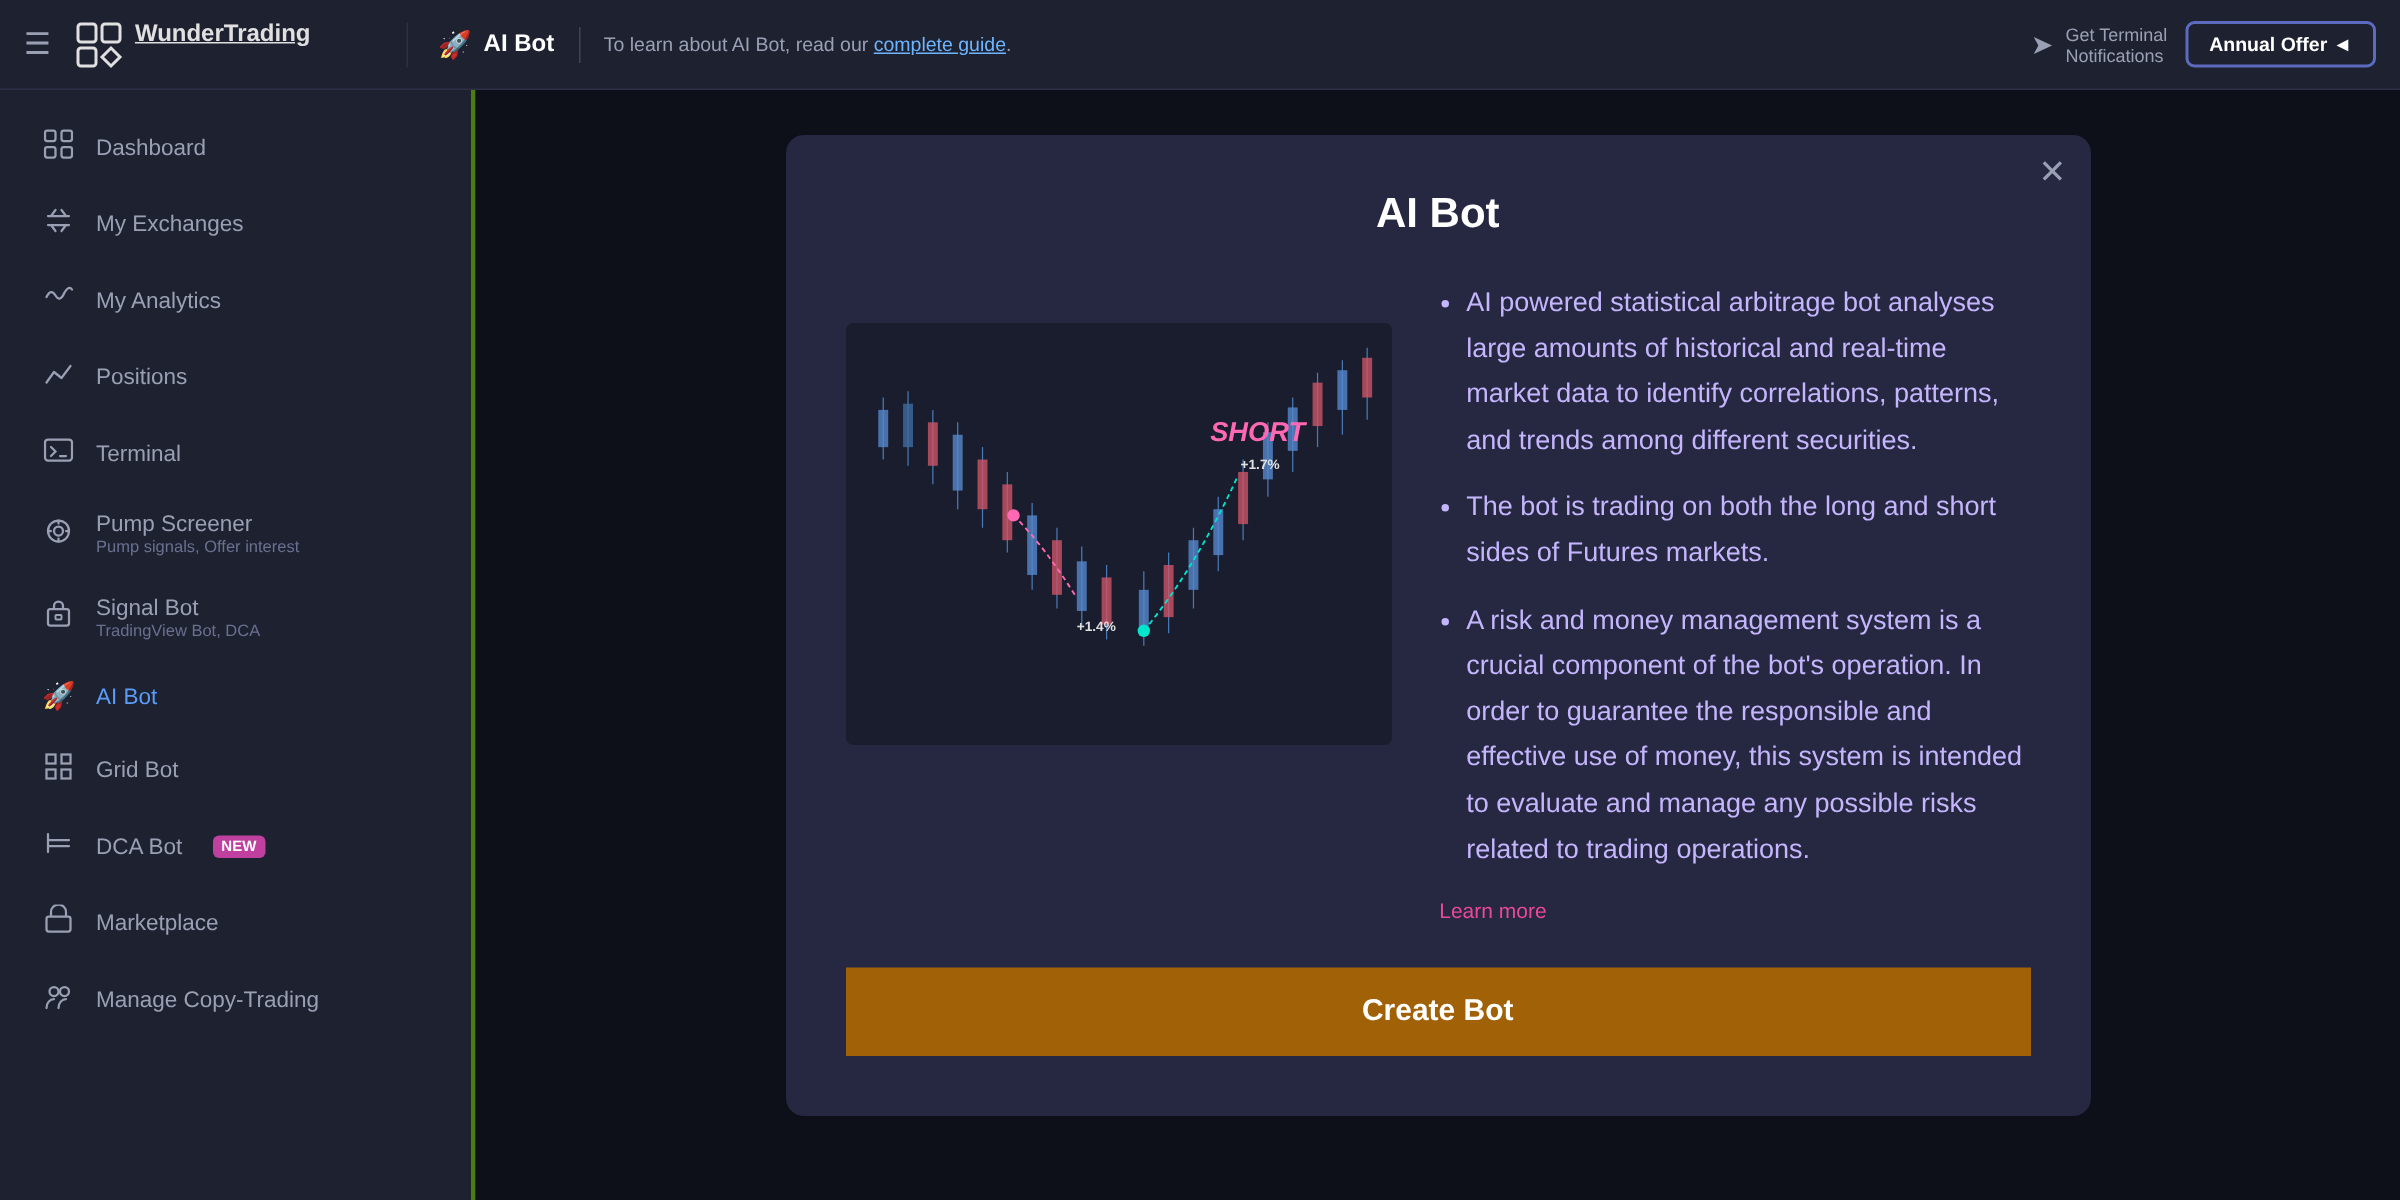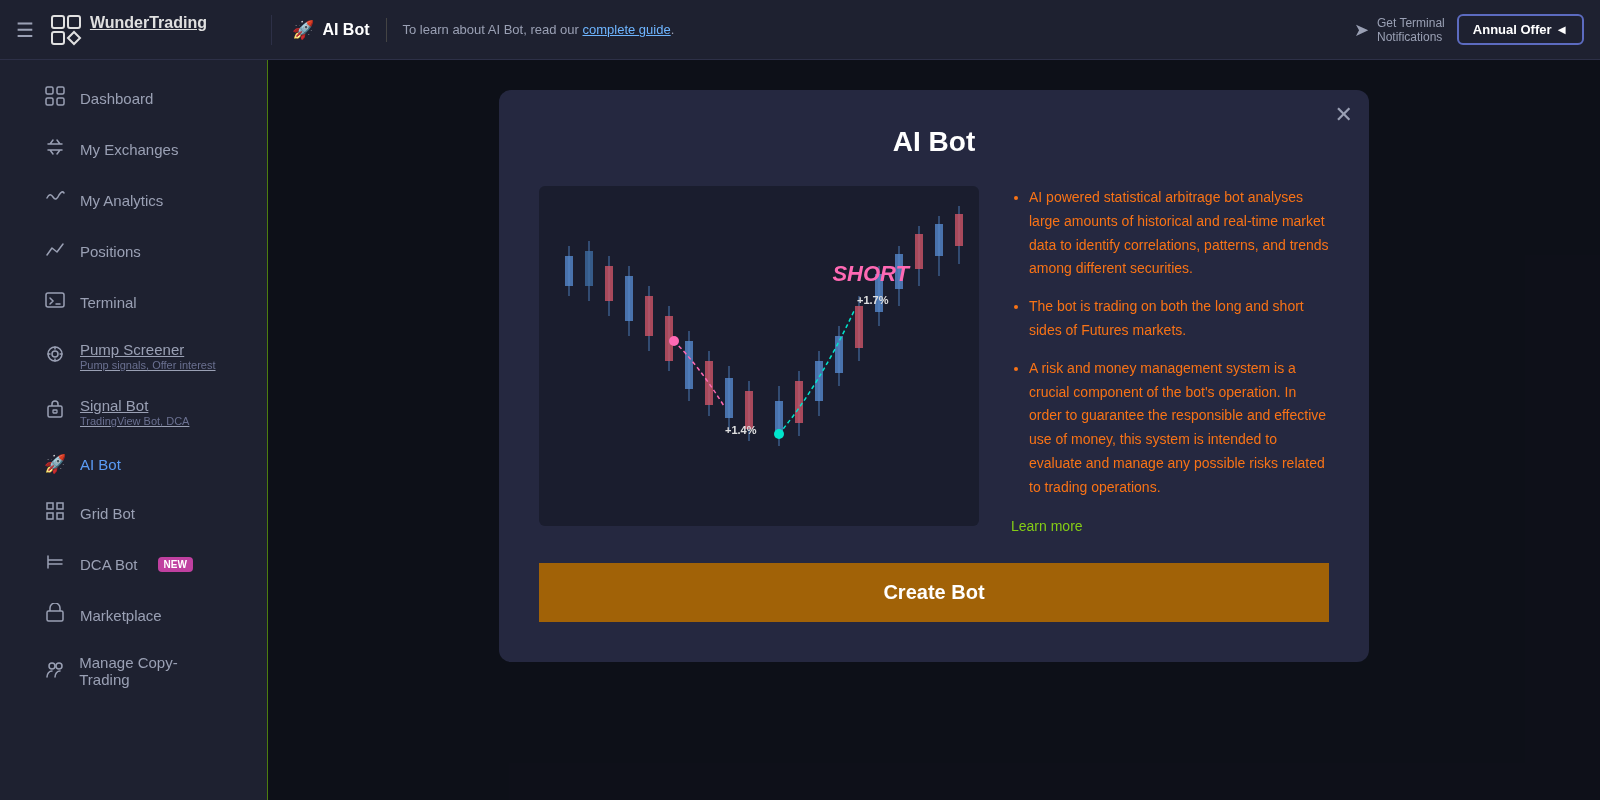--- a/index.html
+++ b/index.html
@@ -113,24 +113,24 @@
 
     
     .body-area {
       display: flex;
       flex: 1;
       overflow: hidden;
     }
 
     
     .sidebar {
-      width: 268px;
+      width: 317px;
       background: #1e2130;
-      border-right: 1px solid #4d7c0f;
-      padding: 12px 16px;
+      border-right: 3px solid #4d7c0f;
+      padding: 12px 0;
       flex-shrink: 0;
       overflow-y: auto;
     }
     .sidebar-item {
       display: flex;
       align-items: center;
       gap: 14px;
       padding: 12px 20px;
       cursor: pointer;
       color: #9aa0b4;
@@ -145,21 +145,21 @@
       width: 22px;
       text-align: center;
     }
     .sidebar-item .item-label { font-weight: 500; }
     .sidebar-item .item-sublabel {
       font-size: 11px;
       color: #6a7090;
       display: block;
       margin-top: 1px;
     }
-    .sidebar-item-content { display: flex; flex-direction: column; text-decoration: underline; }
+    .sidebar-item-content { display: flex; flex-direction: column; }
     .new-badge {
       background: #c040a0;
       color: #fff;
       font-size: 10px;
       font-weight: 700;
       padding: 2px 6px;
       border-radius: 4px;
       margin-left: 6px;
     }
 
@@ -209,41 +209,41 @@
       font-weight: 700;
       color: #fff;
       margin-bottom: 28px;
     }
     .modal-body {
       display: flex;
       gap: 32px;
       align-items: flex-start;
     }
     .modal-chart-area {
-      width: 440px;
+      width: 364px;
       flex-shrink: 0;
       height: 340px;
       position: relative;
       overflow: hidden;
     }
     .modal-info {
       flex: 1;
     }
     .modal-info ul {
       list-style: disc;
       padding-left: 18px;
-      color: #f97316;
-      font-size: 14px;
+      color: #c4b5fd;
+      font-size: 18px;
       line-height: 1.7;
     }
     .modal-info ul li {
       margin-bottom: 14px;
     }
     .learn-more-link {
-      color: #84cc16;
+      color: #ec4899;
       text-decoration: none;
       font-size: 14px;
       display: inline-block;
       margin-top: 4px;
     }
     .create-bot-btn {
       display: block;
       width: 100%;
       background: #a16207;
       color: #fff;

